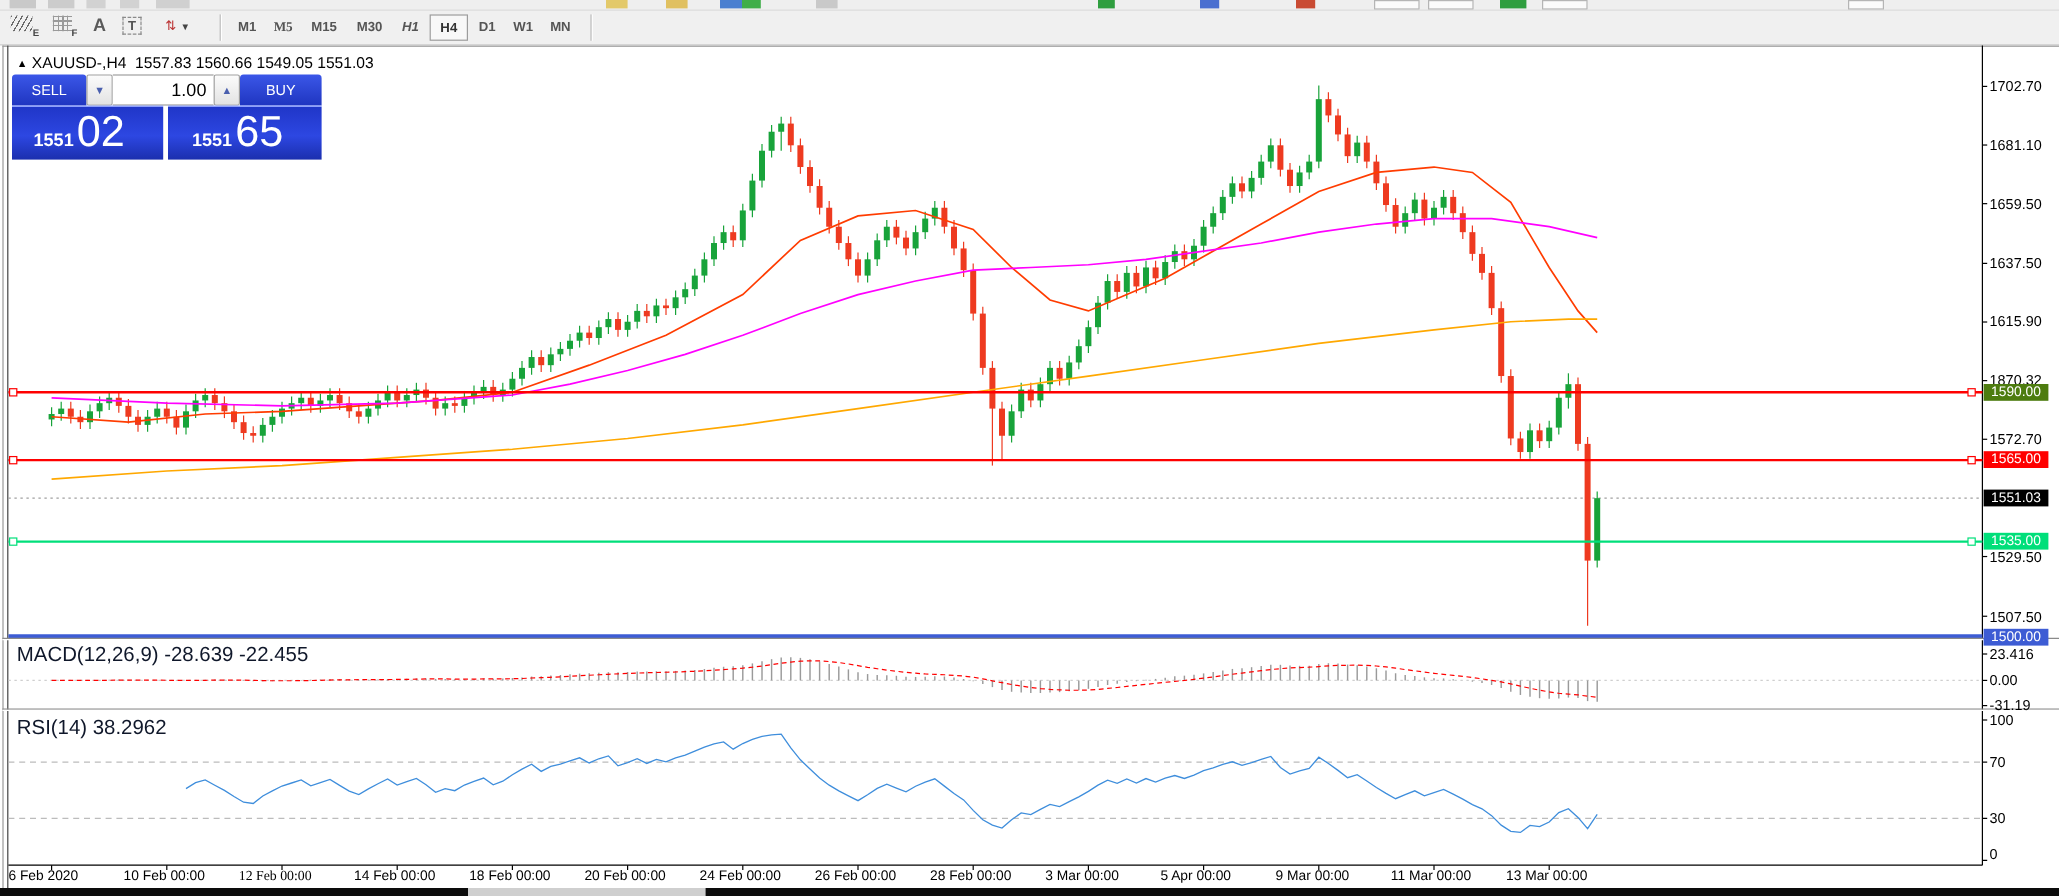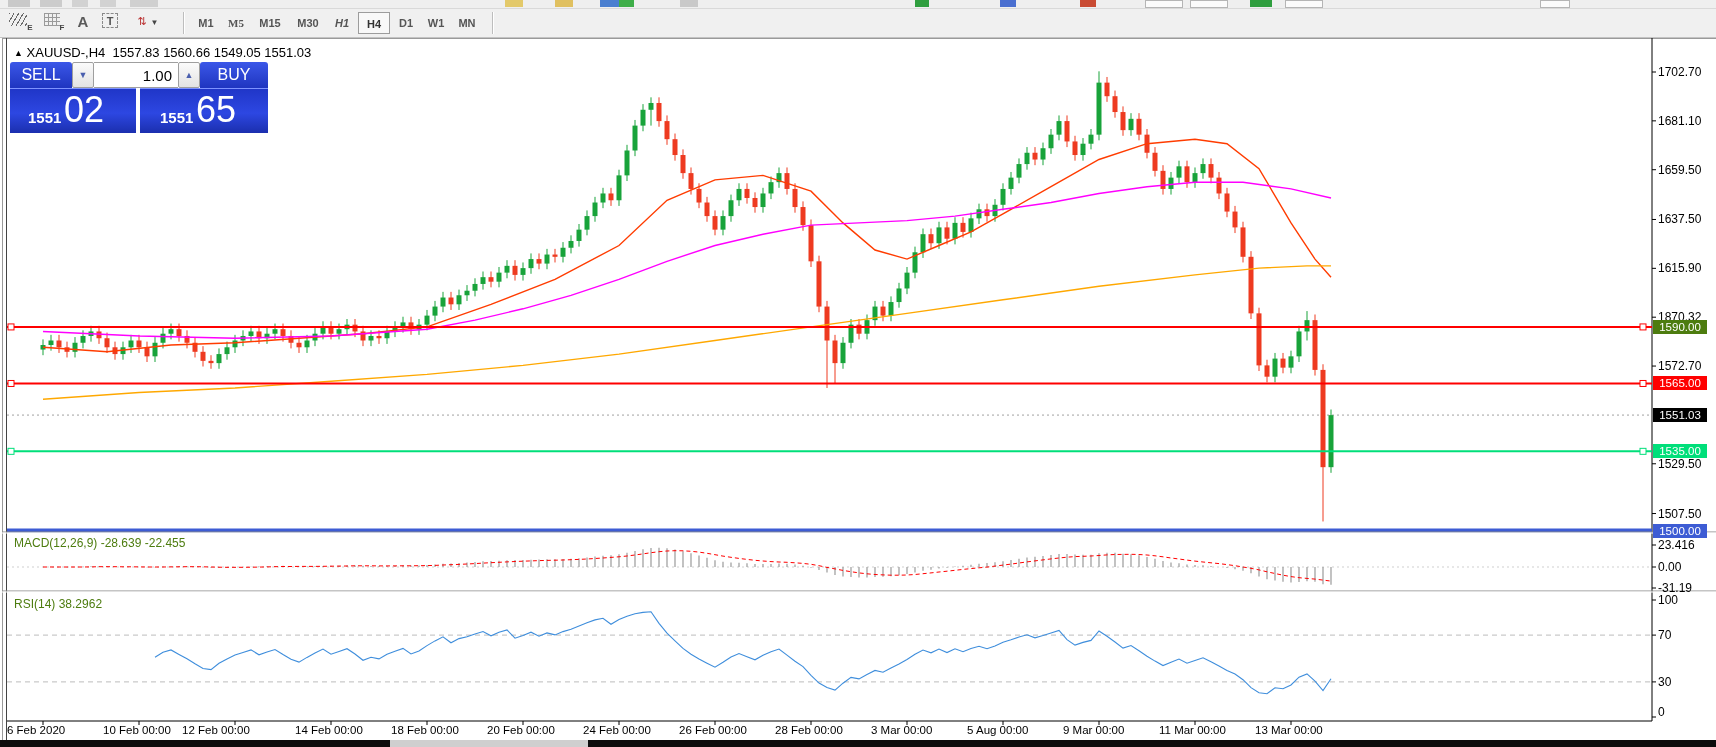--- a/index.html
+++ b/index.html
@@ -32,38 +32,38 @@
   .frameL1 { position:absolute; left:2px; top:0; width:1px; height:702px; background:#9a9a9a; }
   .frameL2 { position:absolute; left:6px; top:0; width:1px; height:702px; background:#444; }
   .frameT  { position:absolute; left:2px; top:0; width:1714px; height:1px; background:#9a9a9a; }
 
   #charttitle { position:absolute; left:14px; top:7px; font-size:13px; color:#000; }
   #charttitle .tri { font-size:9px; vertical-align:1px; }
 
   
   #tradepanel { position:absolute; left:10px; top:24px; width:258px; height:71px; }
   .tp-btn { position:absolute; top:0; height:26px; background:linear-gradient(#3b57e8,#1f35c0); color:#fff;
-            font-size:16px; text-align:center; line-height:26px; border-radius:3px 3px 0 0; }
+            font-size:12px; text-align:center; line-height:26px; border-radius:3px 3px 0 0; }
   #tp-sell { left:0; width:62px; }
   #tp-buy  { left:190px; width:68px; border-radius:3px 3px 0 0; }
   .spin { position:absolute; top:0; height:26px; background:linear-gradient(#fbfbfb,#e3e3e3); border:1px solid #9f9f9f; color:#4a5fae; font-size:9px; text-align:center; line-height:24px; }
   #spin-dn { left:62px; width:22px; border-radius:2px; }
   #spin-up { left:168px; width:22px; border-radius:2px; }
   #vol { position:absolute; left:84px; top:0; width:84px; height:26px; border:1px solid #9f9f9f; border-left:none; border-right:none;
          background:#fff; font-size:15px; text-align:right; padding-right:6px; font-family:"Liberation Sans",sans-serif; }
   .bigquote { position:absolute; top:26px; height:45px; background:linear-gradient(#2036c8,#2d47e2 55%,#1b2fae); color:#fff; }
   #q-sell { left:0; width:126px; border-top:1px solid #7e93ff; }
   #q-buy  { left:130px; width:128px; border-top:1px solid #7e93ff; }
   .q-small { position:absolute; bottom:7px; font-size:15px; font-weight:bold; }
   .q-big   { position:absolute; bottom:2px; font-size:36px; }
   #q-sell .q-small { left:18px; } #q-sell .q-big { left:54px; }
   #q-buy  .q-small { left:20px; } #q-buy  .q-big { left:56px; }
 
   
-  .panelabel { position:absolute; font-size:12px; color:#4d7c0f; }
+  .panelabel { position:absolute; font-size:17px; color:#0f172a; }
   .axlabel { position:absolute; left:1658px; font-size:12px; color:#000; white-space:nowrap; }
   .badge { position:absolute; left:1653px; width:54px; height:14px; font-size:11.5px; color:#fff;
            text-align:center; line-height:14px; white-space:nowrap; }
   .timelabel { position:absolute; top:724px; font-size:11.5px; color:#000; white-space:nowrap; }
 
   
   #bottombar { position:absolute; left:0; top:740px; width:1716px; height:7px; background:#0c0c0c; }
   #bottombar .lite { position:absolute; left:390px; top:0; width:198px; height:7px; background:#cfcfcf; }
 
   svg { position:absolute; left:0; top:0; }
@@ -715,29 +715,29 @@
       <div class="badge" style="top: 408.078px; background: rgb(0, 0, 0);">1551.03</div>
       <div class="axlabel" style="top: 538px;">23.416</div>
       <div class="axlabel" style="top: 560px;">0.00</div>
       <div class="axlabel" style="top: 581px;">-31.19</div>
       <div class="axlabel" style="top: 593px;">100</div>
       <div class="axlabel" style="top: 628.1px;">70</div>
       <div class="axlabel" style="top: 674.9px;">30</div>
       <div class="axlabel" style="top: 705px;">0</div>
       <div class="timelabel" style="left: 7px;">6 Feb 2020</div>
       <div class="timelabel" style="left: 103px;">10 Feb 00:00</div>
-      <div class="timelabel" style="left: 182px;">12 Feb 00:00</div>
+      <div class="timelabel" style="left: 199px; font-family: Liberation Serif, serif;">12 Feb 00:00</div>
       <div class="timelabel" style="left: 295px;">14 Feb 00:00</div>
       <div class="timelabel" style="left: 391px;">18 Feb 00:00</div>
       <div class="timelabel" style="left: 487px;">20 Feb 00:00</div>
       <div class="timelabel" style="left: 583px;">24 Feb 00:00</div>
       <div class="timelabel" style="left: 679px;">26 Feb 00:00</div>
       <div class="timelabel" style="left: 775px;">28 Feb 00:00</div>
       <div class="timelabel" style="left: 871px;">3 Mar 00:00</div>
-      <div class="timelabel" style="left: 967px;">5 Aug 00:00</div>
+      <div class="timelabel" style="left: 967px;">5 Apr 00:00</div>
       <div class="timelabel" style="left: 1063px;">9 Mar 00:00</div>
       <div class="timelabel" style="left: 1159px;">11 Mar 00:00</div>
       <div class="timelabel" style="left: 1255px;">13 Mar 00:00</div>
     </div>
 
   <div id="bottombar">
     <div class="lite"></div>
   </div>
 </div>
 

